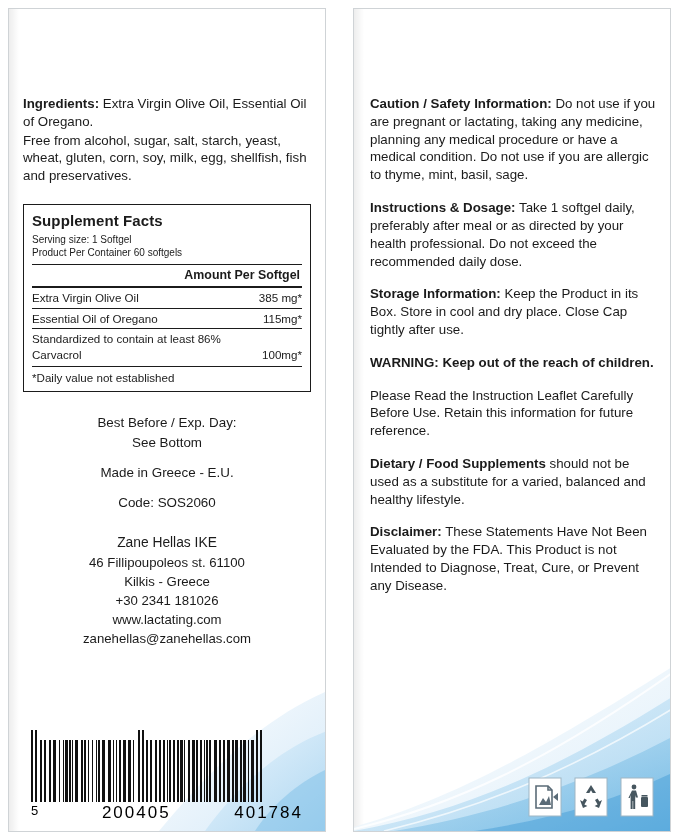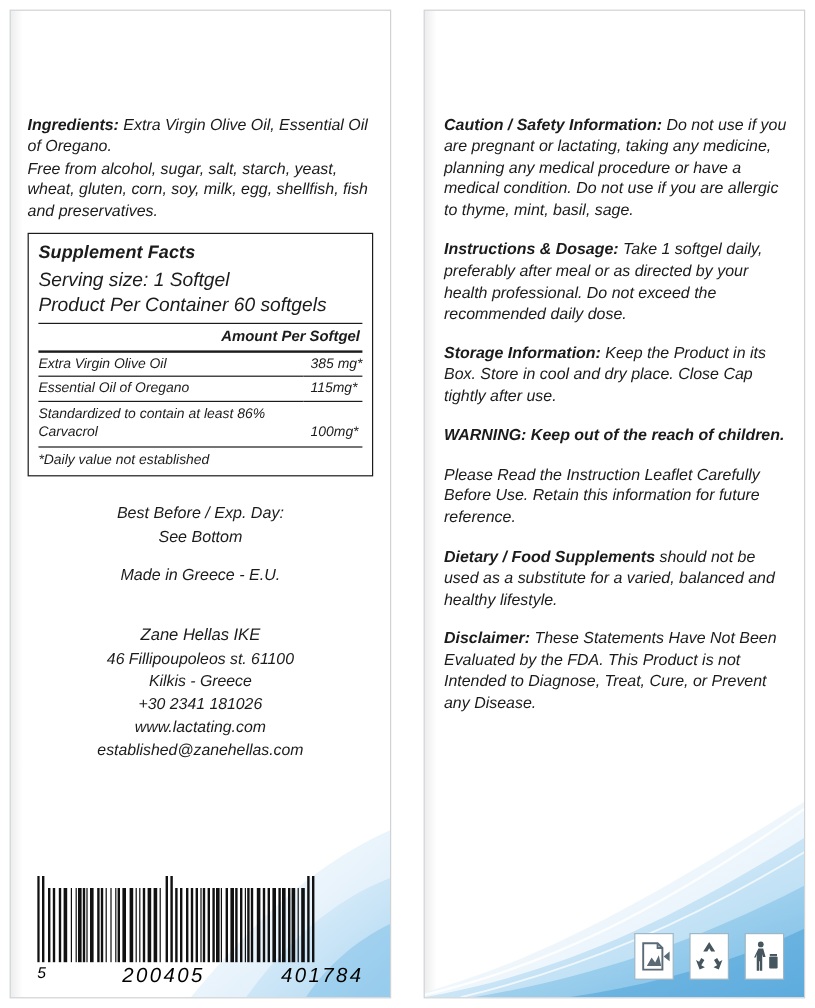--- a/index.html
+++ b/index.html
@@ -7,21 +7,20 @@
     margin: 0; padding: 0;
     width: 679px; height: 840px;
     background: #ffffff;
     font-family: "Liberation Sans", sans-serif;
   }
   #stage {
     position: relative;
     width: 679px; height: 840px;
     background: #ffffff;
     overflow: hidden;
-    font-style: italic;
   }
 
   
   .panel {
     position: absolute;
     top: 8px;
     height: 824px;
     background: #ffffff;
     border: 1px solid #cfd3d6;
     overflow: hidden;
@@ -52,32 +51,32 @@
     font-size: 13.3px;
     color: #1b1b1b;
     line-height: 1.34;
   }
   .para { margin: 0 0 0 0; }
   .para + .para { margin-top: 1px; }
   .b { font-weight: bold; }
 
   
   .sf-box {
-    margin-top: 9px;
+    margin-top: 19px;
     border: 1px solid #1b1b1b;
     padding: 6px 8px 5px 8px;
   }
   .sf-title {
     font-size: 15px;
     font-weight: bold;
     letter-spacing: .1px;
     margin: 0 0 3px 0;
   }
   .sf-serv {
-    font-size: 16px;
+    font-size: 10px;
     line-height: 1.28;
     margin: 0;
   }
   .sf-rule {
     border-top: 1px solid #1b1b1b;
     margin: 4px 0 0 0;
   }
   .sf-amount {
     font-size: 12.4px;
     font-weight: bold;
@@ -91,21 +90,21 @@
     width: 100%;
     border-collapse: collapse;
     font-size: 11.6px;
   }
   .sf-table td {
     padding: 2px 0 2px 0;
     border-bottom: 1px solid #1b1b1b;
     vertical-align: bottom;
   }
   .sf-table td.val {
-    text-align: left;
+    text-align: right;
     white-space: nowrap;
     padding-left: 6px;
   }
   .sf-table tr:last-child td { border-bottom: none; }
   .sf-foot {
     font-size: 11.6px;
     padding-top: 3px;
   }
   .sf-footrule { border-top: 1px solid #1b1b1b; margin-top: 2px; }
 
@@ -238,29 +237,30 @@
         <div class="sf-footrule"></div>
         <div class="sf-foot">*Daily value not established</div>
       </div>
 
       <div class="center-block">
         <div>Best Before / Exp. Day:</div>
         <div>See Bottom</div>
         <div class="gap"></div>
         <div>Made in Greece - E.U.</div>
         <div class="gap"></div>
+        <div>Code: SOS2060</div>
       </div>
 
       <div class="addr-block">
         <div class="name">Zane Hellas IKE</div>
         <div>46 Fillipoupoleos st. 61100</div>
         <div>Kilkis - Greece</div>
         <div>+30 2341 181026</div>
         <div>www.lactating.com</div>
-        <div>established@zanehellas.com</div>
+        <div>zanehellas@zanehellas.com</div>
       </div>
     </div>
 
     <div class="barcode-wrap">
       <div class="barcode" id="barcode">
           <i class="" style="width:2px"></i>
           <i style="width:2px;background:transparent"></i>
           <i class="" style="width:2px"></i>
           <i style="width:3px;background:transparent"></i>
           <i class="sh" style="width:2px"></i>

